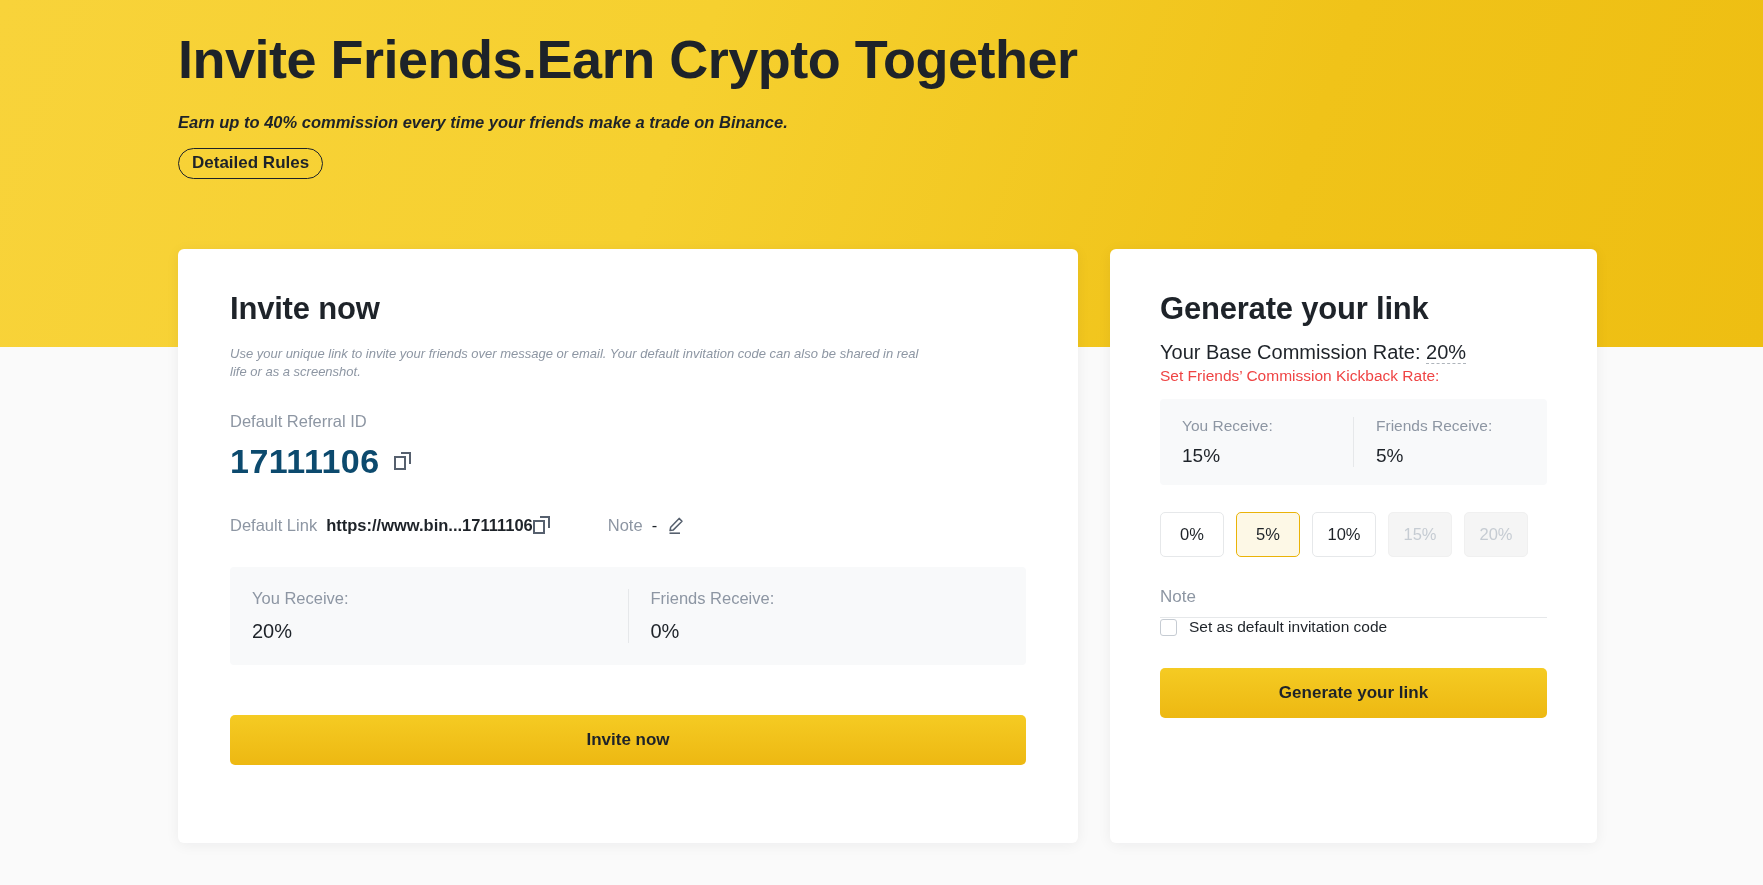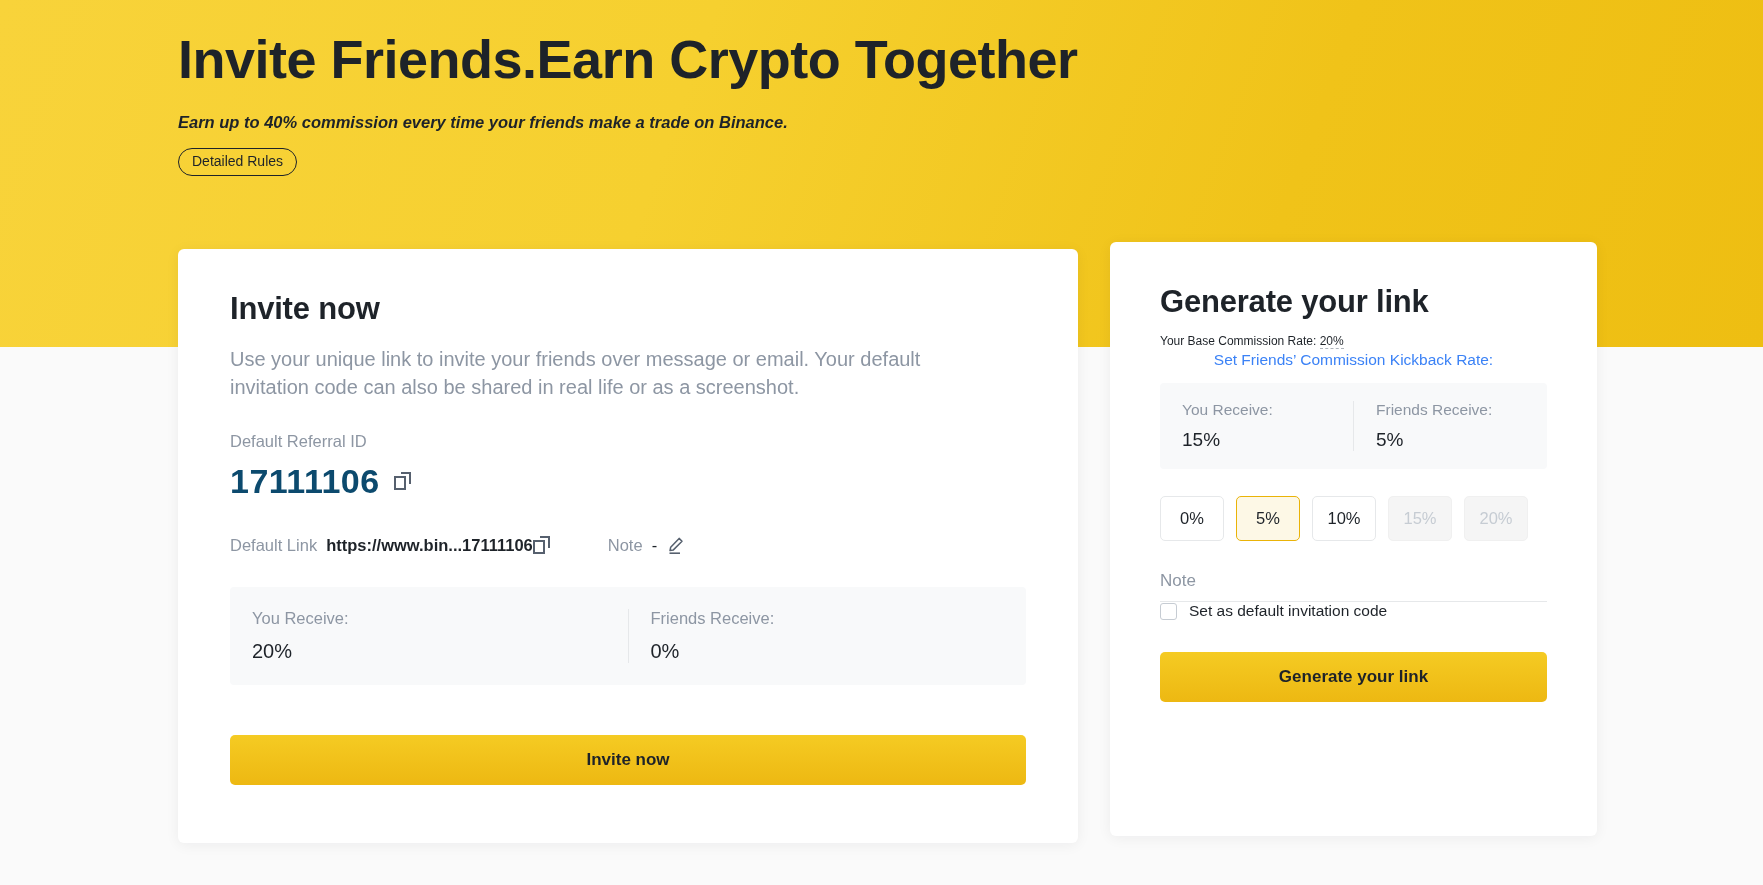--- a/index.html
+++ b/index.html
@@ -58,65 +58,67 @@
     color: #1e2329;
     font-style: italic;
   }
 
   #detailed-rules-btn {
     display: inline-block;
     margin-top: 16px;
     padding: 4px 13px 5px 13px;
     border: 1.4px solid #1e2329;
     border-radius: 16px;
-    font-size: 14px;
+    font-size: 17px;
     color: #1e2329;
     background: transparent;
     cursor: pointer;
     line-height: 1.2;
     font-family: "Liberation Sans", sans-serif;
+    font-weight: bold;
   }
 
   
   .card {
     position: absolute;
     background: #ffffff;
     border-radius: 6px;
     box-shadow: 0 2px 14px rgba(20, 21, 26, 0.06);
   }
   #card-invite {
     left: 178px;
     top: 249px;
     width: 900px;
     height: 594px;
   }
   #card-generate {
     left: 1110px;
-    top: 242px;
+    top: 249px;
     width: 487px;
     height: 594px;
   }
 
   .card-inner-left { padding: 42px 52px 0 52px; }
   .card-inner-right { padding: 42px 50px 0 50px; }
 
   .card-title {
     margin: 0;
     font-size: 31px;
     font-weight: bold;
     color: #1e2329;
     letter-spacing: -0.2px;
   }
 
   #invite-desc {
     margin: 18px 0 4px 0;
-    font-size: 20px;
+    font-size: 13px;
     line-height: 1.42;
     color: #8d96a3;
     max-width: 700px;
+    font-style: italic;
   }
 
   .field-label {
     margin: 30px 0 13px 0;
     font-size: 16.5px;
     color: #8d96a3;
   }
 
   #referral-id-row {
     display: flex;
@@ -257,32 +259,31 @@
   }
   #generate-link-btn {
     margin-top: 32px;
     width: 387px;
     height: 50px;
   }
 
   
   #commission-rate-line {
     margin: 14px 0 0 0;
-    font-size: 12px;
+    font-size: 20px;
     color: #1e2329;
   }
   #base-rate-value {
     border-bottom: 1px dashed #aeb4bb;
     cursor: help;
   }
   #kickback-line {
     margin: 3px 0 0 0;
     font-size: 15.5px;
-    color: #3b82f6;
-    text-align: center;
+    color: #ef4444;
   }
 
   #rate-options {
     display: flex;
     gap: 12px;
     margin-top: 27px;
   }
   .rate-btn {
     width: 64px;
     height: 45px;

